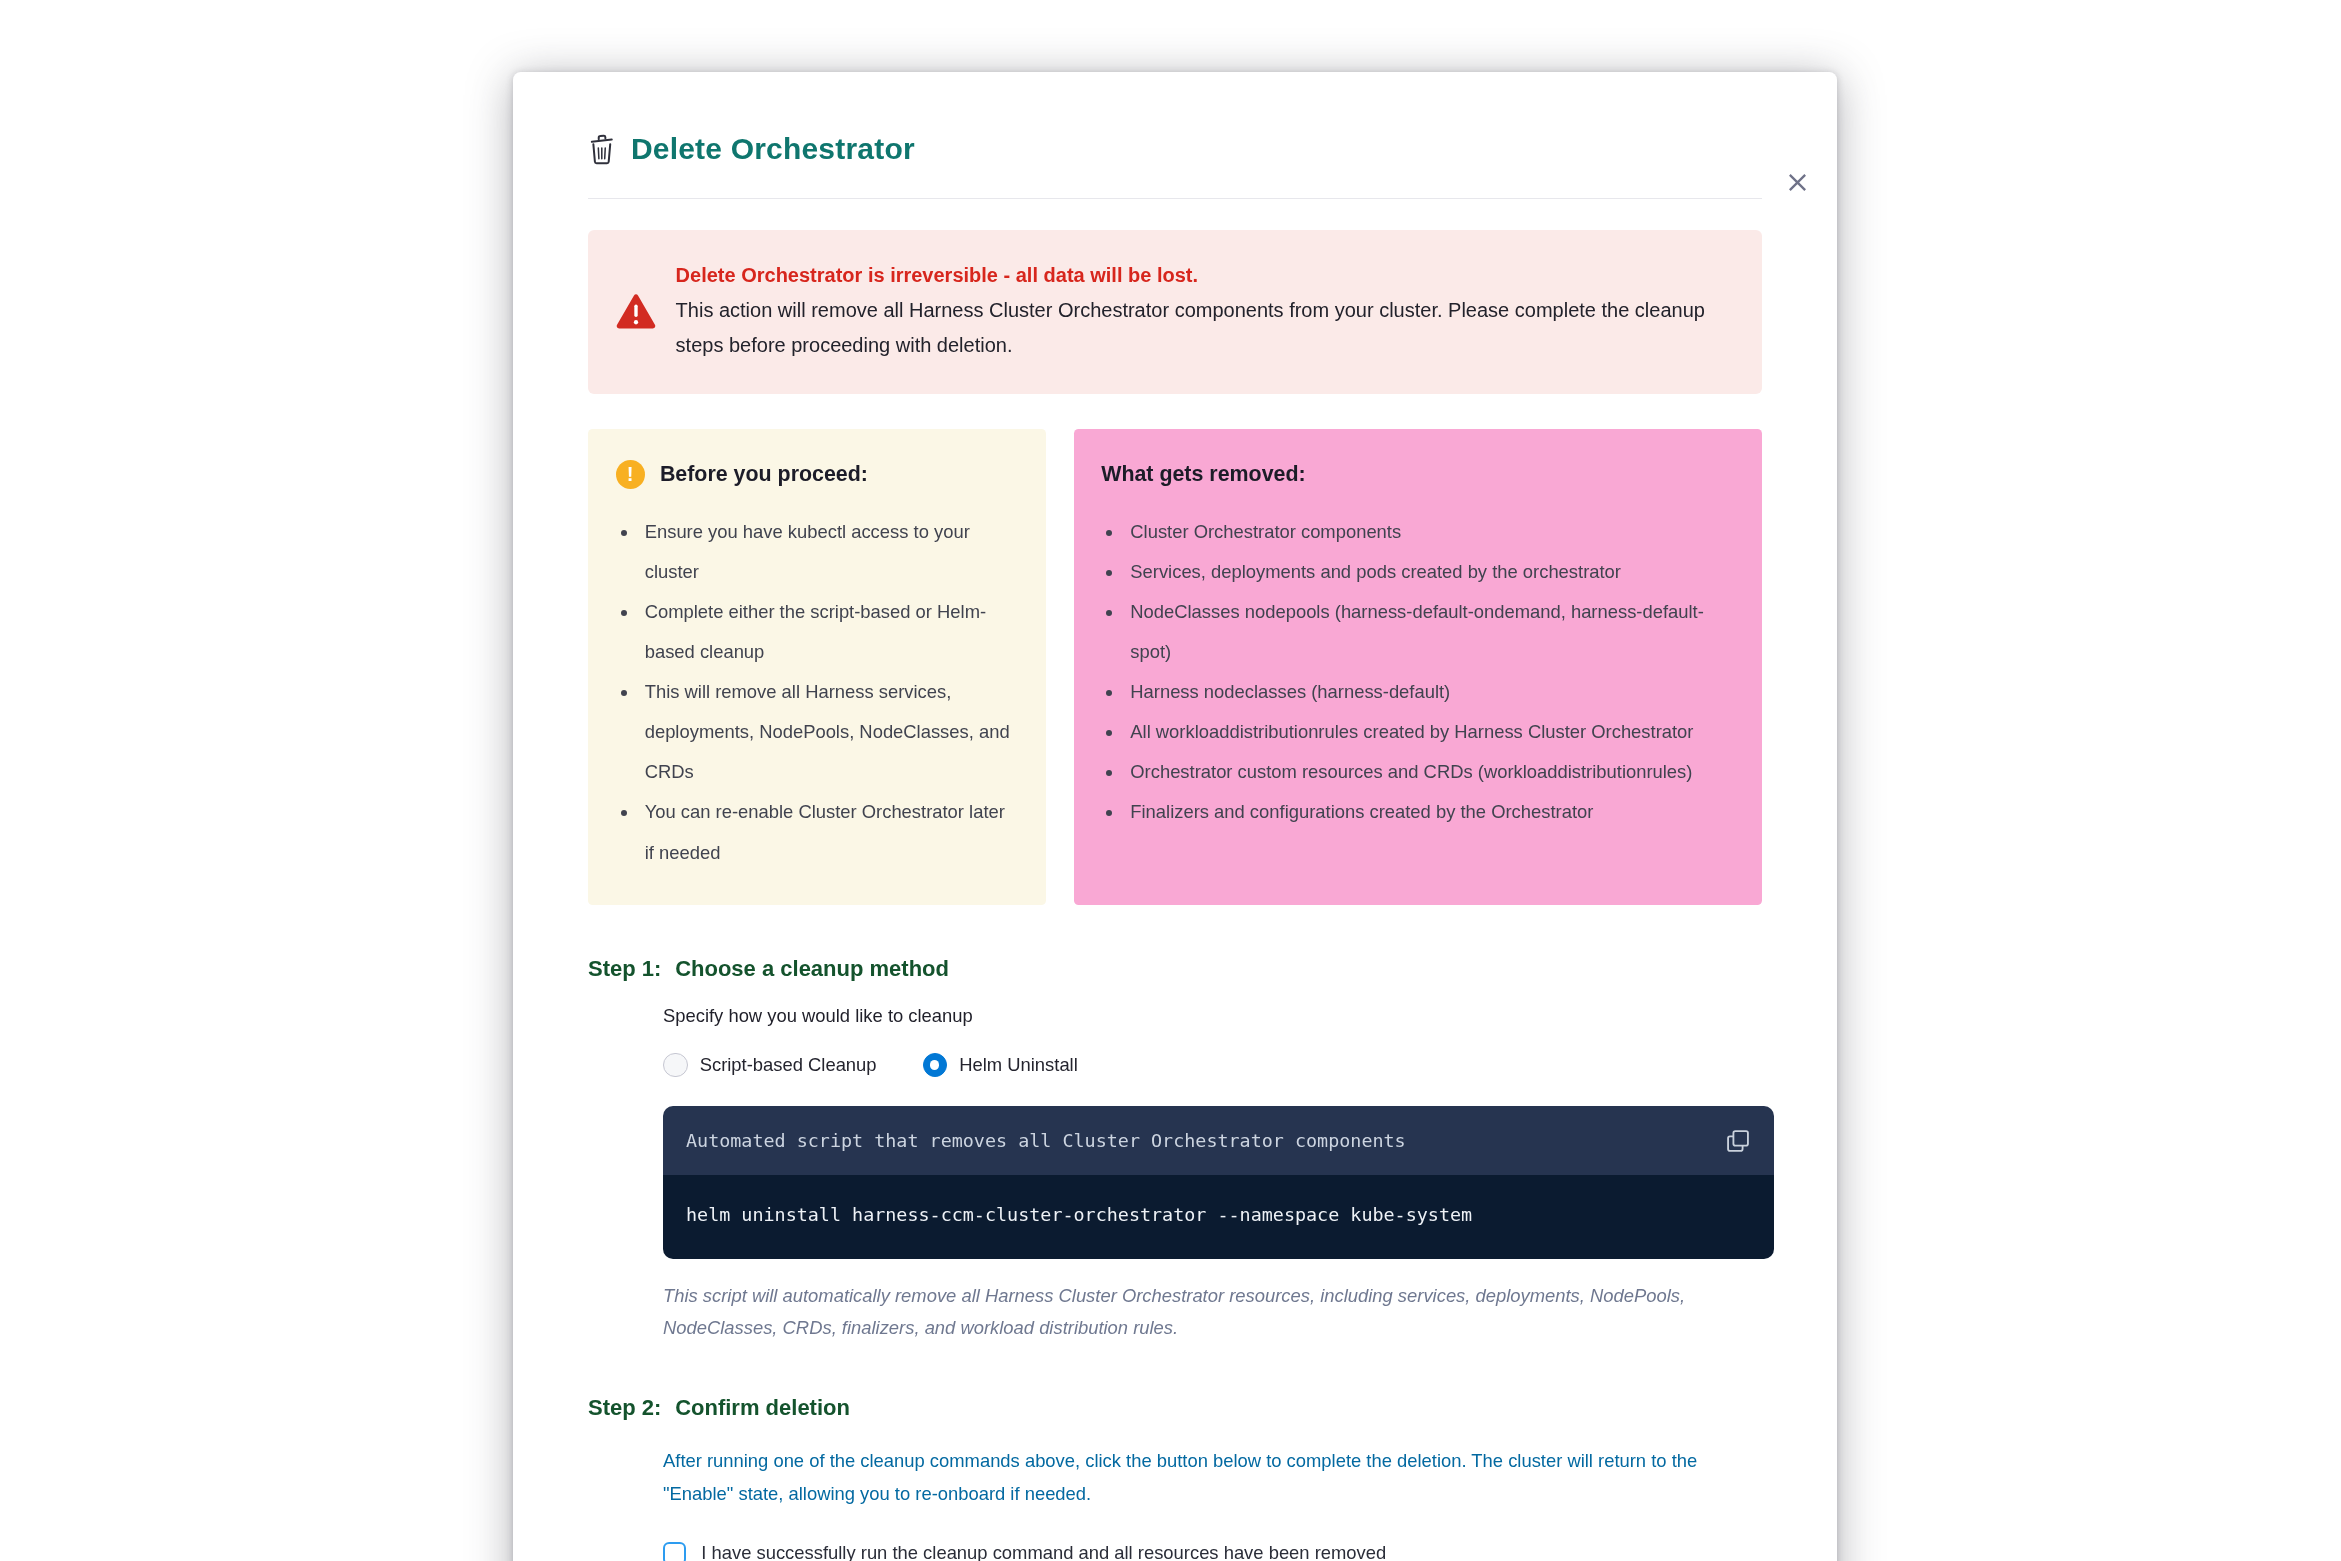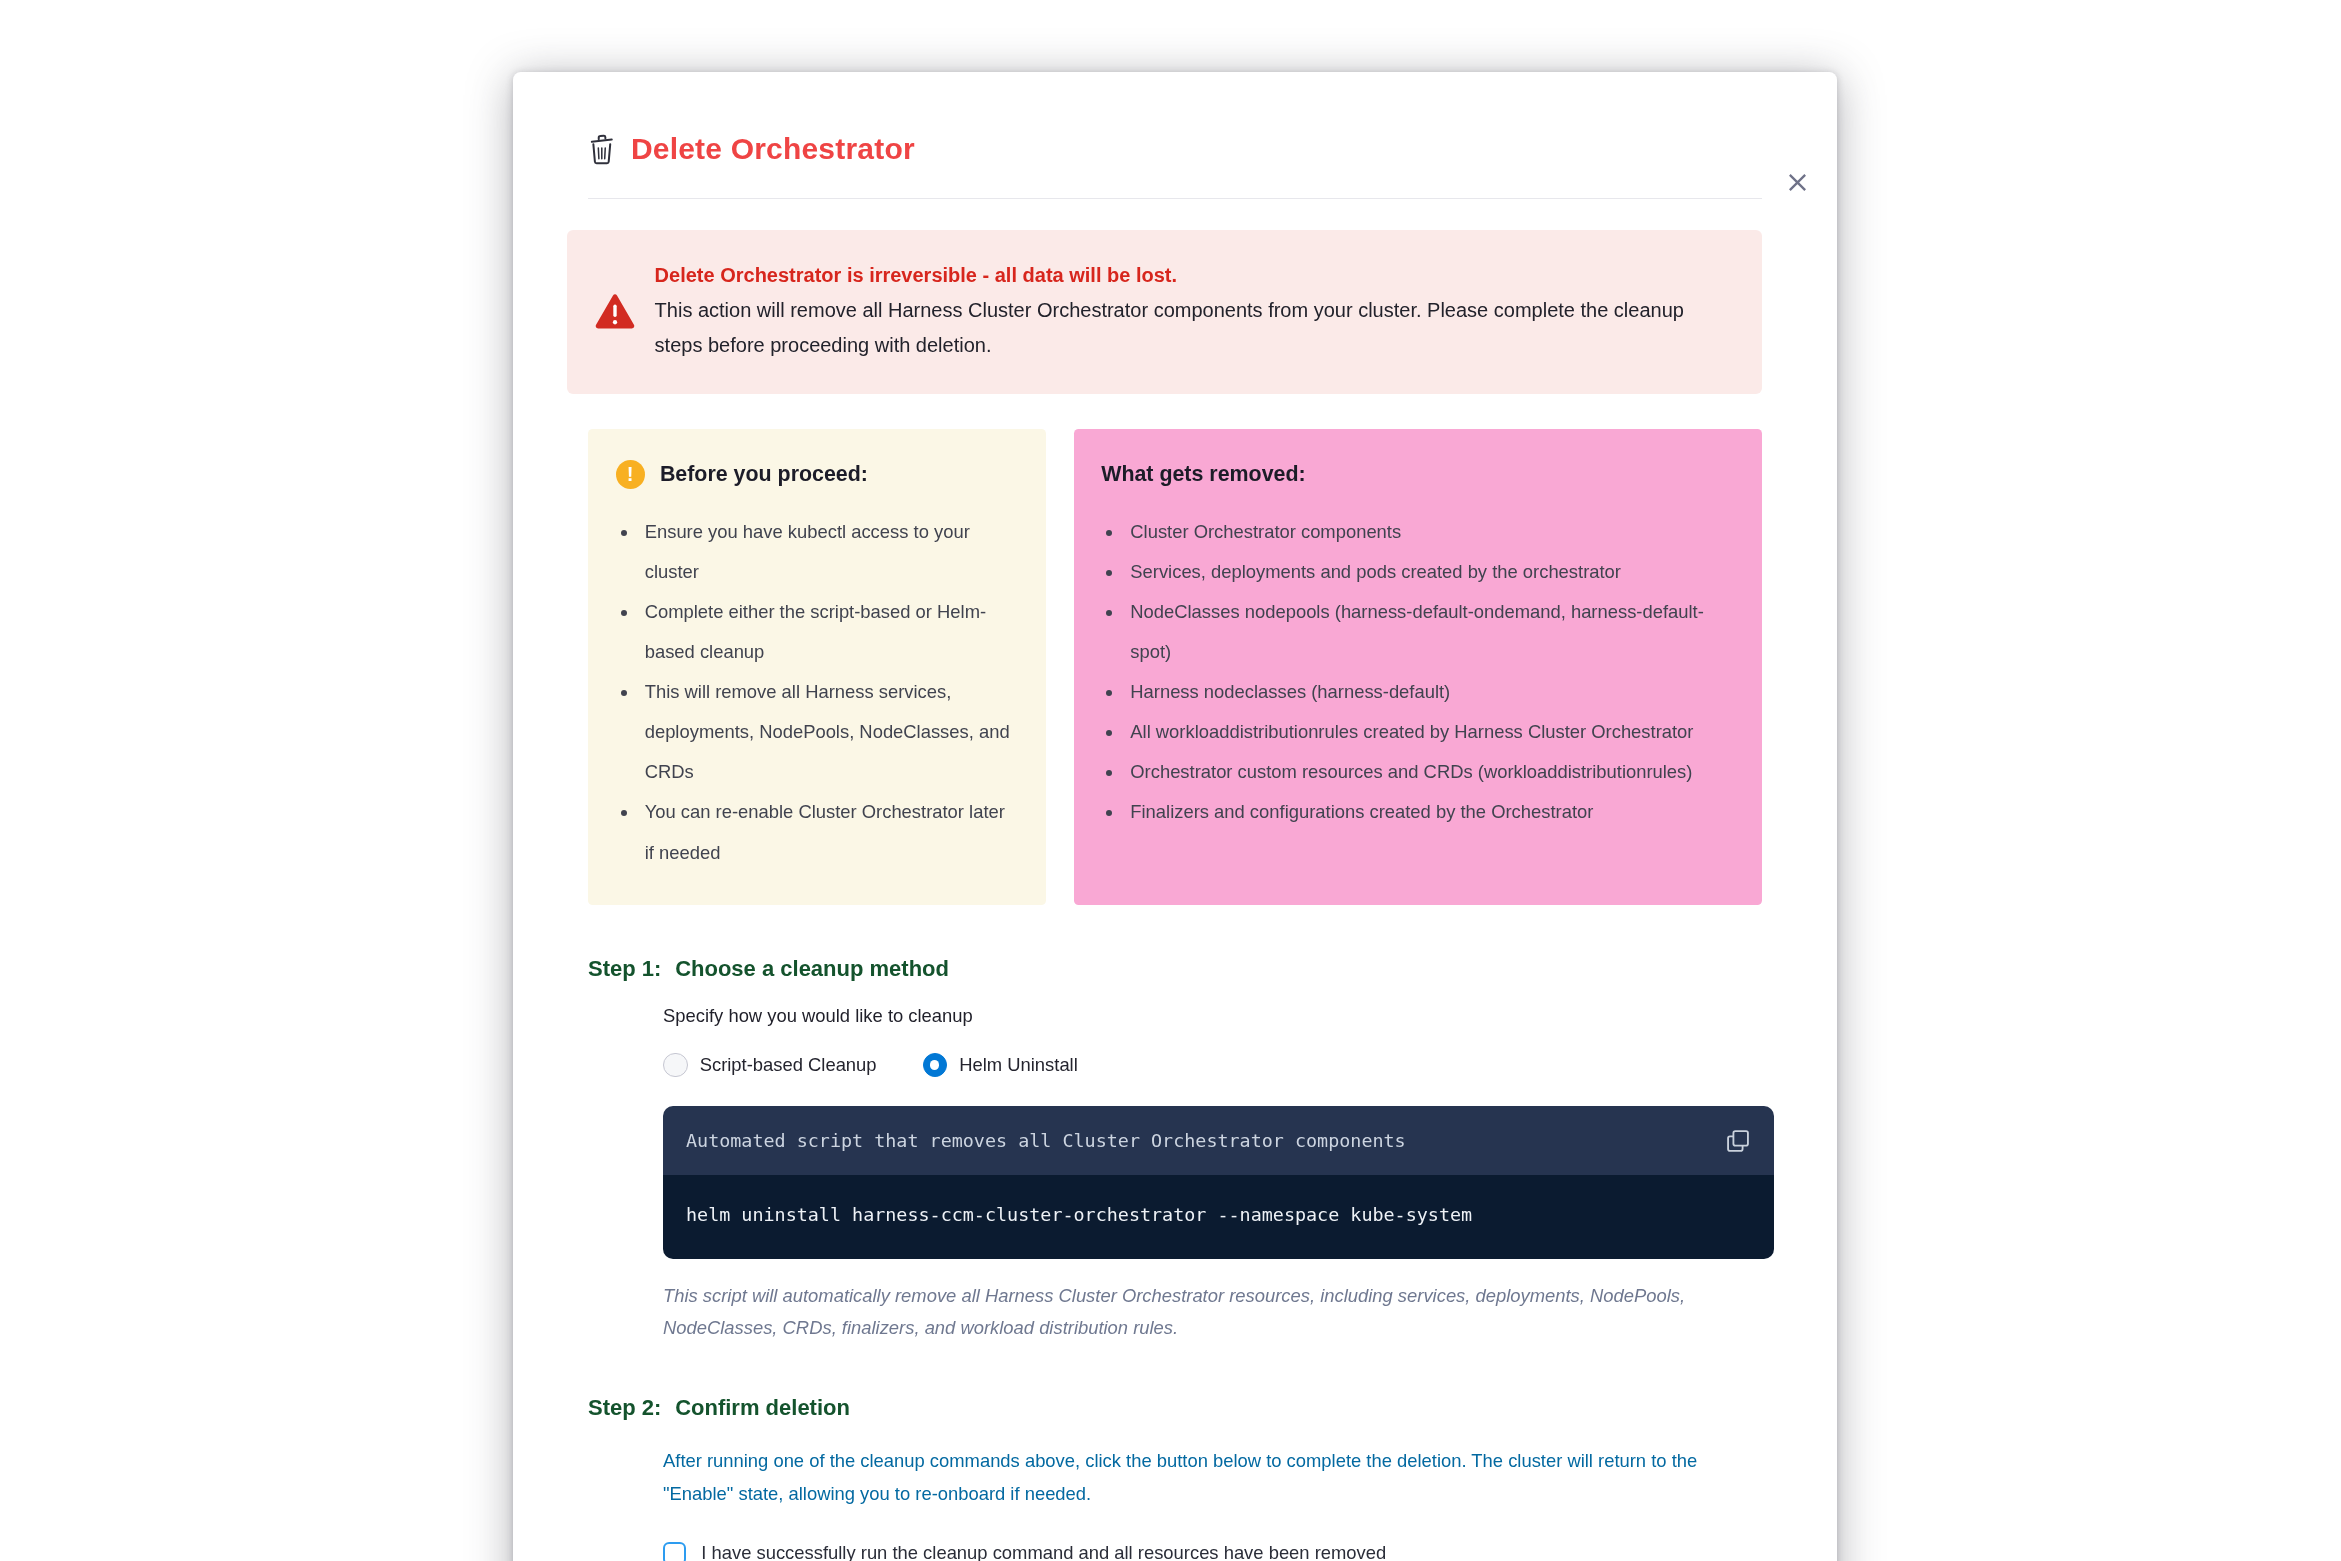--- a/index.html
+++ b/index.html
@@ -18,26 +18,26 @@
     display: flex; align-items: center; justify-content: center;
     background: transparent; border: none; cursor: pointer;
   }
   .close-btn svg { width: 23px; height: 23px; stroke: #6f7288; stroke-width: 2.4; }
 
   .modal-header {
     display: flex; align-items: center; gap: 15.3px;
     padding: 60px 75px 0 75px;
   }
   .trash-icon svg { width: 27.6px; height: 31px; display: block; }
-  .modal-title { font-size: 30px; font-weight: 700; color: #ef4444; letter-spacing: 0.2px; }
+  .modal-title { font-size: 30px; font-weight: 700; color: #0f766e; letter-spacing: 0.2px; }
 
   .divider { margin: 32px 75px 0 75px; border: none; border-top: 1.5px solid #e7e7ec; }
 
   .warning-banner {
-    margin: 31px 75px 0 54px; background: #fbeae8; border-radius: 6.1px;
+    margin: 31px 75px 0 75px; background: #fbeae8; border-radius: 6.1px;
     padding: 27.6px 31px 31px 27.6px; display: flex; gap: 20px;
   }
   .warning-banner .tri { flex: 0 0 auto; margin-top: 35px; }
   .warning-banner .tri svg { width: 40px; height: 37px; display: block; }
   .warn-title { color: #d7261d; font-size: 20px; font-weight: 700; line-height: 1.75; }
   .warn-body { color: #22222b; font-size: 20px; line-height: 1.75; max-width: 1056px; }
 
   .panels { margin: 35px 75px 0 75px; display: flex; gap: 27.6px; }
   .panel { border-radius: 4.6px; padding: 29px 27.6px 32px 27.6px; }
   .panel-before { width: 458px; flex: 0 0 auto; background: #fbf7e6; }

